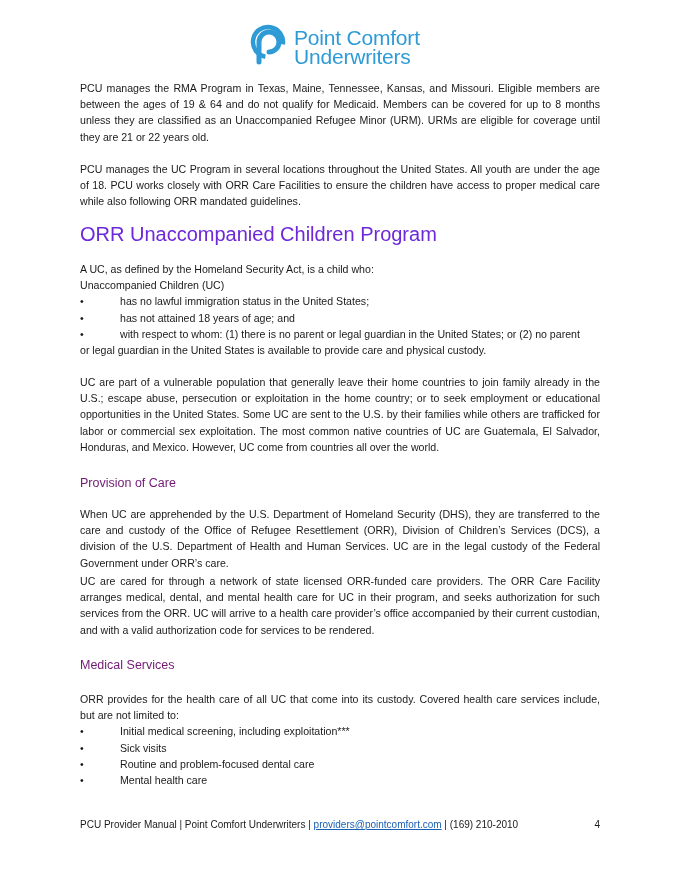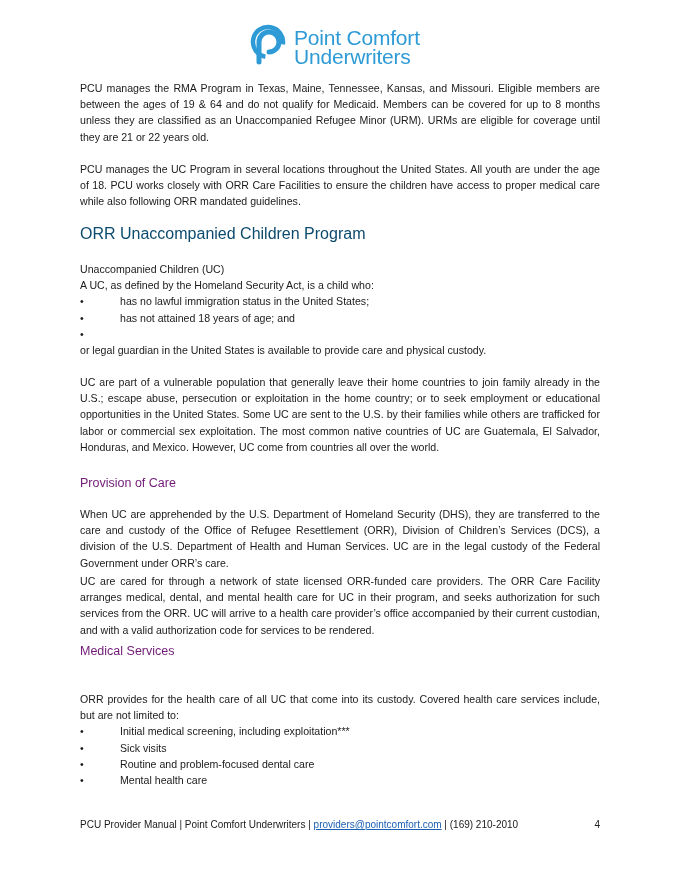--- a/index.html
+++ b/index.html
@@ -4,21 +4,21 @@
   <style>
     html, body { margin: 0; padding: 0; background: #ffffff; }
     body { width: 680px; height: 880px; position: relative; overflow: hidden;
            font-family: "Liberation Sans", sans-serif; color: #1a1a1a; }
     .logo { position: absolute; left: 248px; top: 22px; display: flex; align-items: flex-end; }
     .logo-mark { width: 40px; height: 44px; }
     .logo-text { margin-left: 6px; color: #2e9bd6; font-size: 21px; line-height: 19px; font-weight: normal; letter-spacing: -0.2px; }
     .logo-text div { white-space: nowrap; }
     .p { position: absolute; left: 80px; width: 520px; font-size: 10.6px; line-height: 16.2px; text-align: justify; }
     .p.nojust { text-align: left; }
-    .h1 { position: absolute; left: 80px; color: #0c4a6e; font-size: 16px; line-height: 20px; }
+    .h1 { position: absolute; left: 80px; color: #6d28d9; font-size: 20px; line-height: 20px; }
     .h2 { position: absolute; left: 80px; color: #701a75; font-size: 12.5px; line-height: 16px; }
     .bullet-row { display: flex; }
     .bullet { width: 40px; flex: none; }
     .footer { position: absolute; left: 80px; top: 818px; width: 520px; font-size: 10px; line-height: 14px; }
     .footer a { color: #1a5fb4; text-decoration: underline; }
     .page-num { position: absolute; right: 0; top: 0; }
   </style>
 </head>
 <body>
 
@@ -33,43 +33,44 @@
     <div>Underwriters</div>
   </div>
 </div>
 
 <div class="p" style="top:80px">PCU manages the RMA Program in Texas, Maine, Tennessee, Kansas, and Missouri. Eligible members are between the ages of 19 &amp; 64 and do not qualify for Medicaid. Members can be covered for up to 8 months unless they are classified as an Unaccompanied Refugee Minor (URM). URMs are eligible for coverage until they are 21 or 22 years old.</div>
 <div class="p" style="top:161px">PCU manages the UC Program in several locations throughout the United States. All youth are under the age of 18. PCU works closely with ORR Care Facilities to ensure the children have access to proper medical care while also following ORR mandated guidelines.</div>
 
 <div class="h1" style="top:224px">ORR Unaccompanied Children Program</div>
 
 <div class="p nojust" style="top:261px">
+  <div>A UC, as defined by the Homeland Security Act, is a child who:</div>
   <div>Unaccompanied Children (UC)</div>
-  <div>A UC, as defined by the Homeland Security Act, is a child who:</div>
   <div class="bullet-row">
     <span class="bullet">•</span>
     <span>has no lawful immigration status in the United States;</span>
   </div>
   <div class="bullet-row">
     <span class="bullet">•</span>
     <span>has not attained 18 years of age; and</span>
   </div>
   <div class="bullet-row">
     <span class="bullet">•</span>
+    <span>with respect to whom: (1) there is no parent or legal guardian in the United States; or (2) no parent</span>
   </div>
   <div>or legal guardian in the United States is available to provide care and physical custody.</div>
 </div>
 
 <div class="p" style="top:374px">UC are part of a vulnerable population that generally leave their home countries to join family already in the U.S.; escape abuse, persecution or exploitation in the home country; or to seek employment or educational opportunities in the United States. Some UC are sent to the U.S. by their families while others are trafficked for labor or commercial sex exploitation. The most common native countries of UC are Guatemala, El Salvador, Honduras, and Mexico. However, UC come from countries all over the world.</div>
 
 <div class="h2" style="top:475px">Provision of Care</div>
 <div class="p" style="top:506px">When UC are apprehended by the U.S. Department of Homeland Security (DHS), they are transferred to the care and custody of the Office of Refugee Resettlement (ORR), Division of Children’s Services (DCS), a division of the U.S. Department of Health and Human Services. UC are in the legal custody of the Federal Government under ORR’s care.</div>
 <div class="p" style="top:573px">UC are cared for through a network of state licensed ORR-funded care providers. The ORR Care Facility arranges medical, dental, and mental health care for UC in their program, and seeks authorization for such services from the ORR. UC will arrive to a health care provider’s office accompanied by their current custodian, and with a valid authorization code for services to be rendered.</div>
 
-<div class="h2" style="top:643px">Medical Services</div>
+<div class="h2" style="top:657px">Medical Services</div>
 <div class="p nojust" style="top:691px">
   <div style="text-align:justify">ORR provides for the health care of all UC that come into its custody. Covered health care services include, but are not limited to:</div>
   <div class="bullet-row">
     <span class="bullet">•</span>
     <span>Initial medical screening, including exploitation***</span>
   </div>
   <div class="bullet-row">
     <span class="bullet">•</span>
     <span>Sick visits</span>
   </div>

